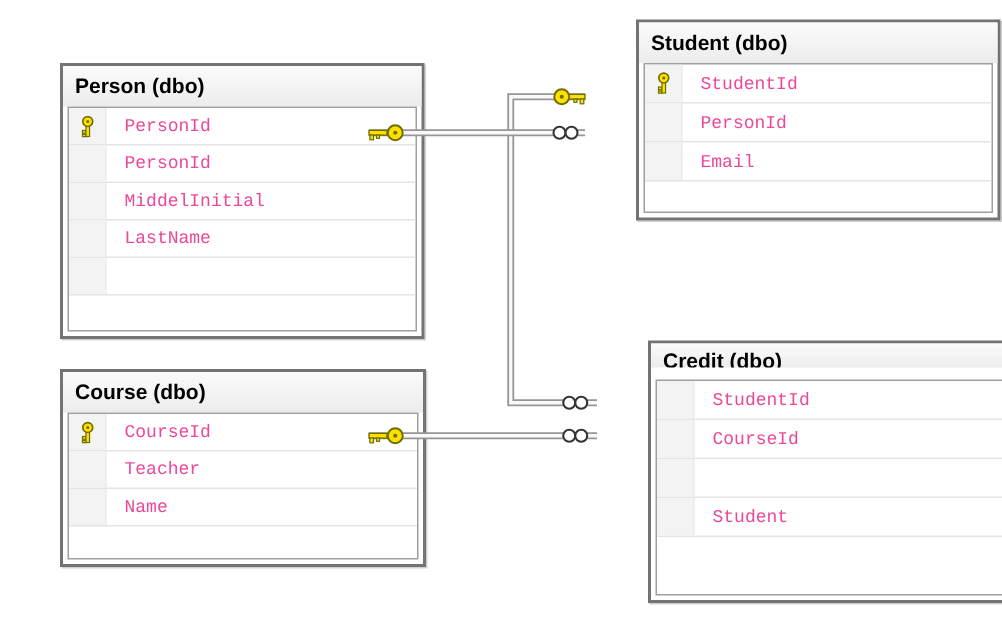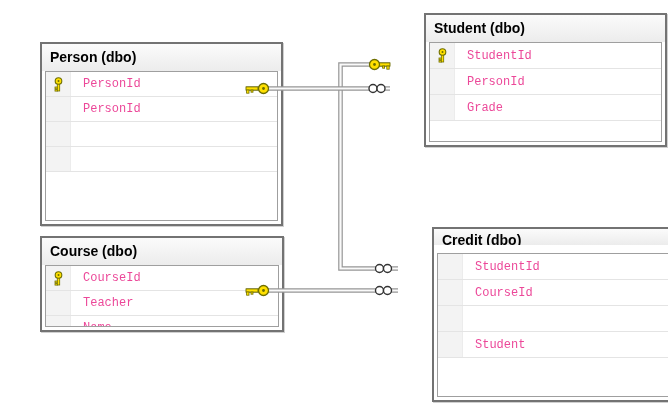--- a/index.html
+++ b/index.html
@@ -59,20 +59,25 @@
           </svg>
         </div>
         <div class="field-name">PersonId</div>
       </div>
       <div class="field-row">
         <div class="icon-cell"></div>
         <div class="field-name">PersonId</div>
       </div>
       <div class="field-row">
         <div class="icon-cell"></div>
+        <div class="field-name">MiddelInitial</div>
+      </div>
+      <div class="field-row">
+        <div class="icon-cell"></div>
+        <div class="field-name">LastName</div>
       </div>
       <div class="field-row">
         <div class="icon-cell"></div>
       </div>
     </div>
   </div>
 
   <div class="table t-student" style="left:388px; top:13px; width:243px; height:134px;">
     <div class="table-header">Student (dbo)</div>
     <div class="table-grid">
@@ -87,26 +92,26 @@
           </svg>
         </div>
         <div class="field-name">StudentId</div>
       </div>
       <div class="field-row">
         <div class="icon-cell"></div>
         <div class="field-name">PersonId</div>
       </div>
       <div class="field-row">
         <div class="icon-cell"></div>
-        <div class="field-name">Grade</div>
-      </div>
-    </div>
-  </div>
-
-  <div class="table t-course" style="left:4px; top:236px; width:244px; height:96px;">
+        <div class="field-name">Email</div>
+      </div>
+    </div>
+  </div>
+
+  <div class="table t-course" style="left:4px; top:246px; width:244px; height:132px;">
     <div class="table-header">Course (dbo)</div>
     <div class="table-grid">
       <div class="field-row">
         <div class="icon-cell">
           <svg width="11" height="15" viewBox="0 0 11 15">
             <rect x="2" y="10" width="2.4" height="1.8" fill="#ffe000" stroke="#6e6e00" stroke-width="0.8"></rect>
             <rect x="2" y="12.6" width="2.4" height="1.5" fill="#ffe000" stroke="#6e6e00" stroke-width="0.8"></rect>
             <rect x="4.3" y="6.5" width="2.4" height="7.5" fill="#ffe000" stroke="#6e6e00" stroke-width="0.8"></rect>
             <circle cx="5.5" cy="4" r="3.3" fill="#ffe000" stroke="#6e6e00" stroke-width="1.1"></circle>
             <circle cx="5.5" cy="4" r="1" fill="#6e6e00"></circle>

